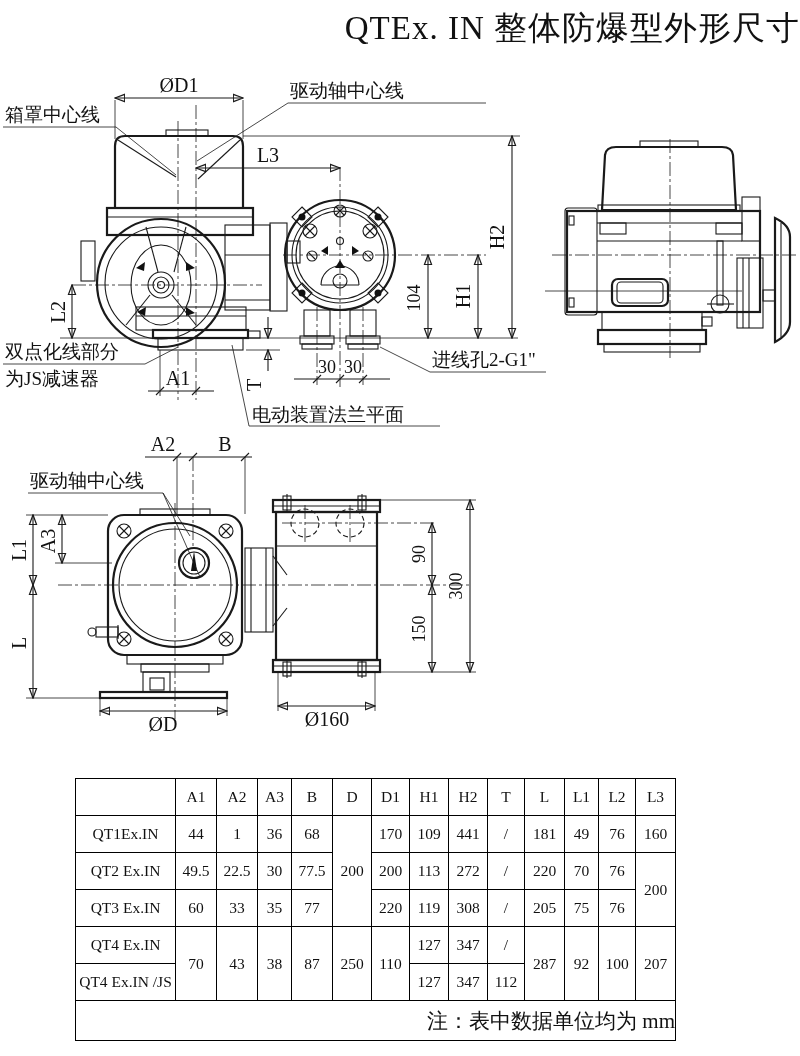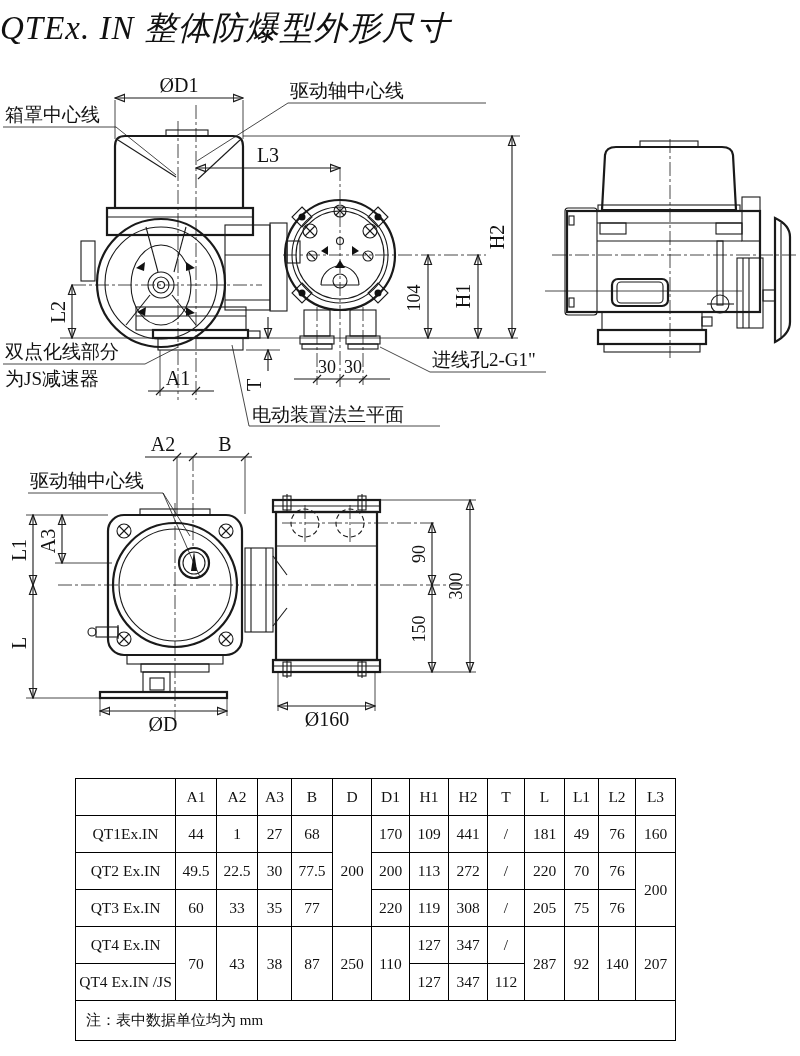--- a/index.html
+++ b/index.html
@@ -1,32 +1,32 @@
 <!DOCTYPE html>
 <html><head>
 <meta charset="utf-8">
 <style>
   html,body{margin:0;padding:0;background:#ffffff;}
   body{width:800px;height:1056px;position:relative;font-family:"Liberation Serif","DejaVu Serif",serif;color:#111;}
-  .title{position:absolute;top:6px;left:0;right:0;text-align:left;font-size:33px;letter-spacing:1px;white-space:nowrap;font-style:italic;}
+  .title{position:absolute;top:6px;left:0;right:0;text-align:right;font-size:33px;letter-spacing:1px;white-space:nowrap;}
   svg{position:absolute;left:0;top:55px;}
   svg line, svg path, svg rect, svg circle, svg ellipse, svg polyline{stroke:#1a1a1a;fill:none;stroke-width:1.1;}
   svg .thick{stroke-width:2.2;}
   svg .thin{stroke-width:0.8;}
   svg .cl{stroke-width:0.8;stroke-dasharray:14 3 3 3;}
   svg .dash{stroke-dasharray:5 3;}
   svg .fillb{fill:#111;stroke:none;}
   svg text{fill:#111;stroke:none;font-family:"Liberation Serif","DejaVu Serif",serif;}
   .dim{font-size:20px;}
   .num{font-size:18px;}
   .cn{font-size:19px;}
   .tablewrap{position:absolute;left:75px;top:778px;}
   table{border-collapse:collapse;table-layout:fixed;}
   th,td{border:1px solid #000;text-align:center;font-weight:normal;font-size:15.5px;padding:0;height:36px;overflow:hidden;}
-  td.note{text-align:left;padding-left:10px;height:39px;font-size:15px;}
+  td.note{text-align:right;padding-left:10px;height:39px;font-size:21px;}
 </style>
 </head>
 <body>
 
 <div class="title">QTEx. IN 整体防爆型外形尺寸</div>
 
 <svg width="800" height="710" viewBox="0 0 800 710">
   <defs>
     <marker id="arw" viewBox="0 0 10 10" refX="9.3" refY="5" markerWidth="11" markerHeight="11" orient="auto-start-reverse" markerUnits="userSpaceOnUse">
       <path d="M0.5,1.7 L9.5,5 L0.5,8.3 z" fill="#1a1a1a" stroke="none"></path>
@@ -395,21 +395,21 @@
       <th>T</th>
       <th>L</th>
       <th>L1</th>
       <th>L2</th>
       <th>L3</th>
     </tr>
     <tr>
       <td>QT1Ex.IN</td>
       <td>44</td>
       <td>1</td>
-      <td>27</td>
+      <td>36</td>
       <td>68</td>
       <td rowspan="3">200</td>
       <td>170</td>
       <td>109</td>
       <td>441</td>
       <td>/</td>
       <td>181</td>
       <td>49</td>
       <td>76</td>
       <td>160</td>
@@ -449,21 +449,21 @@
       <td rowspan="2">43</td>
       <td rowspan="2">38</td>
       <td rowspan="2">87</td>
       <td rowspan="2">250</td>
       <td rowspan="2">110</td>
       <td>127</td>
       <td>347</td>
       <td>/</td>
       <td rowspan="2">287</td>
       <td rowspan="2">92</td>
-      <td rowspan="2">140</td>
+      <td rowspan="2">100</td>
       <td rowspan="2">207</td>
     </tr>
     <tr>
       <td>QT4 Ex.IN /JS</td>
       <td>127</td>
       <td>347</td>
       <td>112</td>
     </tr>
     <tr>
       <td class="note" colspan="14">注：表中数据单位均为 mm</td>

